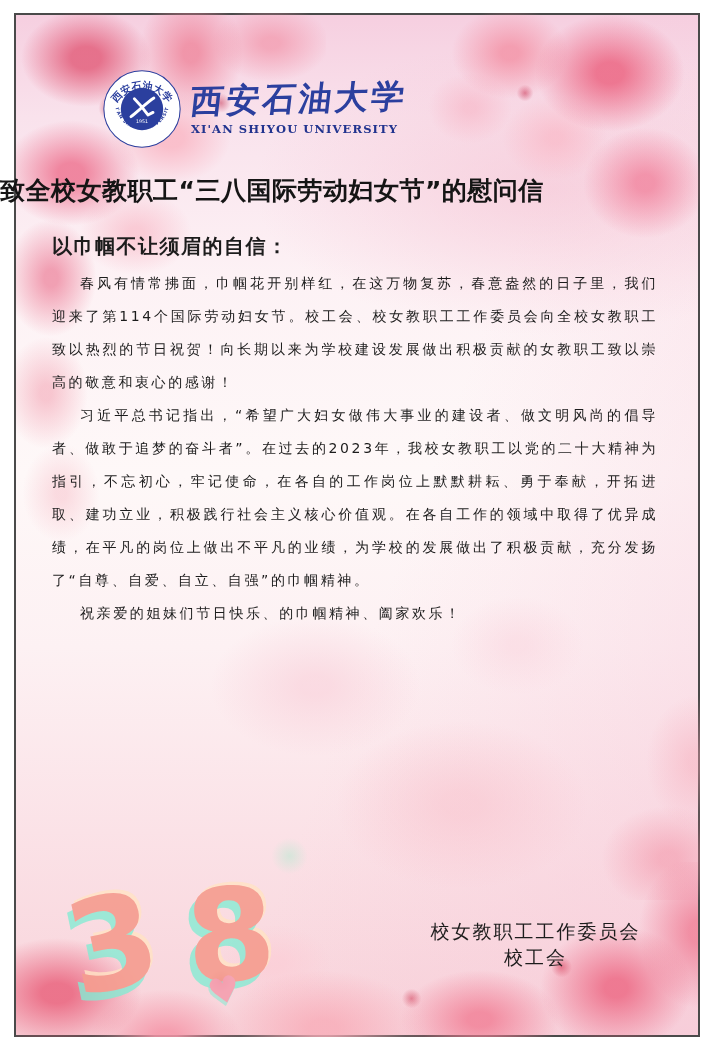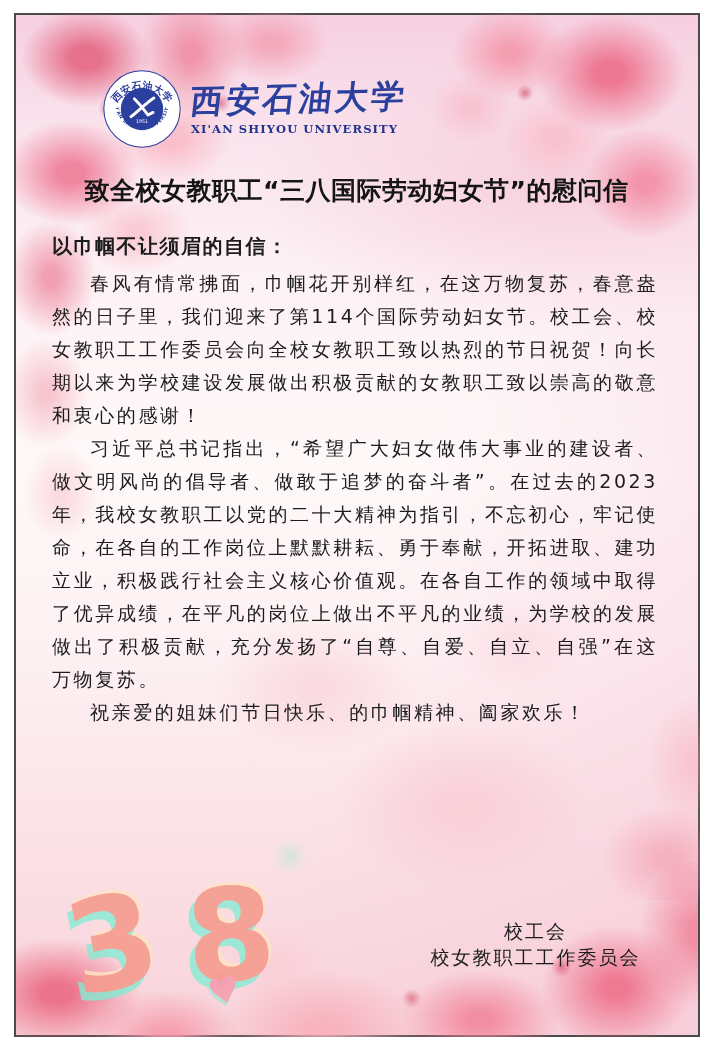--- a/index.html
+++ b/index.html
@@ -76,29 +76,29 @@
   .calligraphy{
     font-size:33px;color:#2b3f9e;font-weight:bold;letter-spacing:3px;
     transform:skewX(-8deg) rotate(-1.5deg);white-space:nowrap;
     font-family:"DejaVu Serif","Liberation Serif",serif;
   }
   .english-name{
     margin-top:1px;font-size:11.5px;color:#22348f;font-weight:bold;letter-spacing:1.1px;
     font-family:"DejaVu Serif","Liberation Serif",serif;white-space:nowrap;
   }
   .title{
-    position:absolute;left:0;right:0;top:174px;text-align:center;
+    position:absolute;left:0;right:0;top:174px;
     font-size:25px;font-weight:900;color:#151515;letter-spacing:0.5px;z-index:5;
   }
   .content{
     position:absolute;left:52px;right:55px;top:233px;z-index:5;color:#1c1c1c;
   }
   .salutation{font-size:20px;font-weight:bold;letter-spacing:1.5px;margin:0 0 7px 0;}
   .para{
-    margin:0;font-size:19px;line-height:33px;letter-spacing:2.6px;
+    margin:0;font-size:14px;line-height:33px;letter-spacing:2.6px;
     text-indent:2em;text-align:justify;
   }
   .signature{
     position:absolute;right:50px;top:918px;width:255px;text-align:center;z-index:6;
     font-size:19px;line-height:26px;color:#1c1c1c;letter-spacing:2px;
   }
   .big38{position:absolute;left:68px;top:872px;z-index:3;opacity:0.92;}
   .num{
     position:absolute;font-weight:900;font-size:128px;line-height:1;
     color:#f59d90;
@@ -149,20 +149,20 @@
     <div class="calligraphy">西安石油大学</div>
     <div class="english-name">XI'AN SHIYOU UNIVERSITY</div>
   </div>
 </div>
 
 <div class="title">致全校女教职工“三八国际劳动妇女节”的慰问信</div>
 
 <div class="content">
   <div class="salutation">以巾帼不让须眉的自信：</div>
   <p class="para">春风有情常拂面，巾帼花开别样红，在这万物复苏，春意盎然的日子里，我们迎来了第114个国际劳动妇女节。校工会、校女教职工工作委员会向全校女教职工致以热烈的节日祝贺！向长期以来为学校建设发展做出积极贡献的女教职工致以崇高的敬意和衷心的感谢！</p>
-  <p class="para">习近平总书记指出，“希望广大妇女做伟大事业的建设者、做文明风尚的倡导者、做敢于追梦的奋斗者”。在过去的2023年，我校女教职工以党的二十大精神为指引，不忘初心，牢记使命，在各自的工作岗位上默默耕耘、勇于奉献，开拓进取、建功立业，积极践行社会主义核心价值观。在各自工作的领域中取得了优异成绩，在平凡的岗位上做出不平凡的业绩，为学校的发展做出了积极贡献，充分发扬了“自尊、自爱、自立、自强”在这万物复苏。</p>
+  <p class="para">习近平总书记指出，“希望广大妇女做伟大事业的建设者、做文明风尚的倡导者、做敢于追梦的奋斗者”。在过去的2023年，我校女教职工以党的二十大精神为指引，不忘初心，牢记使命，在各自的工作岗位上默默耕耘、勇于奉献，开拓进取、建功立业，积极践行社会主义核心价值观。在各自工作的领域中取得了优异成绩，在平凡的岗位上做出不平凡的业绩，为学校的发展做出了积极贡献，充分发扬了“自尊、自爱、自立、自强”的巾帼精神。</p>
   <p class="para">祝亲爱的姐妹们节日快乐、的巾帼精神、阖家欢乐！</p>
 </div>
 
 <div class="signature">
+  <div>校女教职工工作委员会</div>
   <div>校工会</div>
-  <div>校女教职工工作委员会</div>
 </div>
 
 </body></html>

